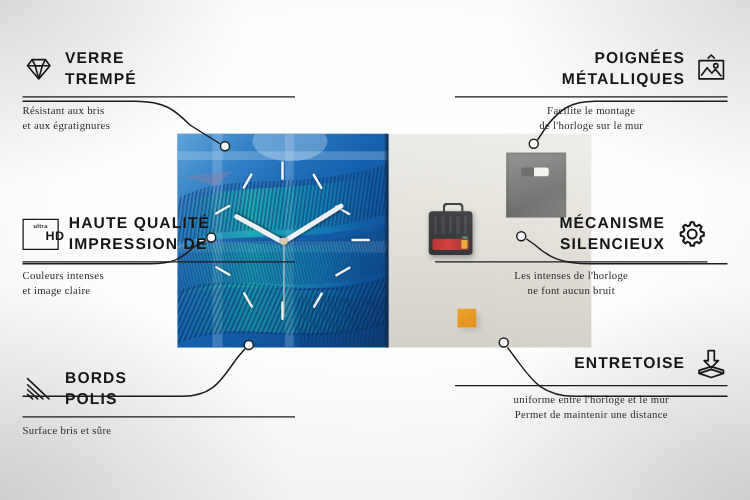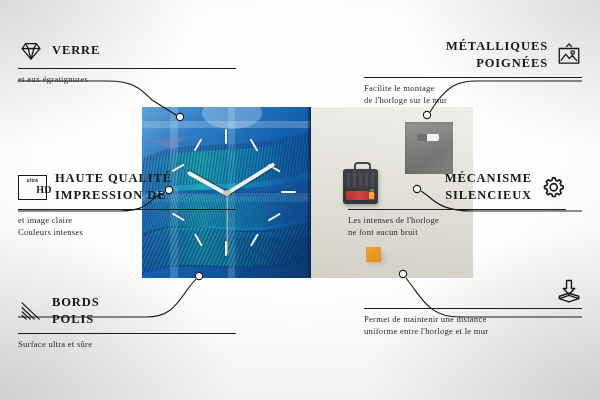--- a/index.html
+++ b/index.html
@@ -69,41 +69,41 @@
   #wires{position:absolute;left:0;top:0;width:600px;height:400px;overflow:visible;}
   #wires path{fill:none;stroke:#1b1b1b;stroke-width:1.15;}
   #wires circle{fill:#ffffff;stroke:#1b1b1b;stroke-width:1.15;}
 
   
   .callout{position:absolute;width:218px;}
   .callout .head{display:flex;align-items:center;gap:8px;}
   .callout.left .head{justify-content:flex-start;}
   .callout.right .head{justify-content:flex-end;}
   .callout .title{
-    font-family:Liberation Serif, serif;
+    font-family:Liberation Sans, sans-serif;
     font-weight:700;font-size:12.5px;letter-spacing:.9px;
     color:#161616;line-height:1.38;text-transform:uppercase;
   }
   .callout.left .title{text-align:left;}
   .callout.right .title{text-align:right;}
   .callout .rule{height:1.1px;background:#1b1b1b;margin:4px 0 4px;}
   .callout .desc{
     font-family:"Liberation Serif",serif;
     font-size:8.6px;color:#2a2a2a;line-height:1.42;letter-spacing:.25px;
   }
   .callout.left .desc{text-align:left;}
-  .callout.right .desc{text-align:left;}
+  .callout.right .desc{text-align:center;}
   .ico{width:26px;height:26px;flex:0 0 26px;display:block;}
   .ico svg{display:block;width:26px;height:26px;}
   .hd-badge{width:27px;height:23px;flex:0 0 27px;border:1.4px solid #161616;
     display:flex;flex-direction:column;align-items:center;justify-content:center;line-height:1;}
   .hd-badge .u{font-size:4.6px;font-weight:700;letter-spacing:.3px;color:#161616;
     font-family:"Liberation Sans",sans-serif;}
   .hd-badge .h{font-size:10px;font-weight:700;letter-spacing:.3px;color:#161616;
-    font-family:Liberation Serif, serif;margin-top:1px;padding-left:23px;}
+    font-family:Liberation Sans, sans-serif;margin-top:1px;padding-left:23px;}
 
   #c-verre{left:18px;top:38px;}
   #c-impression{left:18px;top:170px;}
   #c-bords{left:18px;top:294px;}
   #c-poignees{left:364px;top:38px;}
   #c-mecanisme{left:348px;top:170px;}
   #c-entretoise{left:364px;top:278px;}
 </style>
 </head>
 <body>
@@ -231,43 +231,45 @@
           <path d="M5 13 L9.5 7 H22.5 L27 13 L16 26 Z"></path>
           <path d="M5 13 H27"></path>
               <path d="M9.5 7 L12.5 13 L16 26"></path>
               <path d="M22.5 7 L19.5 13 L16 26"></path>
           <path d="M12.5 13 H19.5"></path>
         </g>
           </svg>
       </span>
       <div class="title">
         <div>VERRE</div>
-      </div>
-    </div>
-    <div class="rule"></div>
-    <div class="desc">
+        <div>TREMPÉ</div>
+      </div>
+    </div>
+    <div class="rule"></div>
+    <div class="desc">
+      <div>Résistant aux bris</div>
       <div>et aux égratignures</div>
     </div>
   </div>
 
   <div class="callout left" id="c-impression">
     <div class="head">
       <span class="hd-badge">
         <span class="u">ultra</span>
         <span class="h">HD</span>
       </span>
       <div class="title">
         <div>HAUTE QUALITÉ</div>
         <div>IMPRESSION DE</div>
       </div>
     </div>
     <div class="rule"></div>
     <div class="desc">
+      <div>Couleurs intenses</div>
       <div>et image claire</div>
-      <div>Couleurs intenses</div>
     </div>
   </div>
 
   <div class="callout left" id="c-bords">
     <div class="head">
       <span class="ico">
         <svg viewBox="0 0 32 32">
             <g stroke="#161616" stroke-width="1.5" stroke-linecap="round">
           <path d="M5 6 L26 26"></path>
               <path d="M5 12 L20 26"></path>
@@ -276,29 +278,29 @@
         </g>
           </svg>
       </span>
       <div class="title">
         <div>BORDS</div>
         <div>POLIS</div>
       </div>
     </div>
     <div class="rule"></div>
     <div class="desc">
-      <div>Surface ultra et sûre</div>
+      <div>Surface bris et sûre</div>
     </div>
   </div>
 
   <div class="callout right" id="c-poignees">
     <div class="head">
       <div class="title">
+        <div>POIGNÉES</div>
         <div>MÉTALLIQUES</div>
-        <div>POIGNÉES</div>
       </div>
       <span class="ico">
         <svg viewBox="0 0 32 32">
           <g fill="none" stroke="#161616" stroke-width="1.6" stroke-linejoin="round">
             <path d="M12.5 6 L16 2.5 L19.5 6"></path>
             <rect x="4" y="8" width="24" height="18"></rect>
             <path d="M6 23 L12 15 L16.5 20.5 L20 16.5 L26 23.5"></path>
             <circle cx="20.5" cy="13" r="2.1"></circle>
           </g>
         </svg>
@@ -329,31 +331,32 @@
     <div class="rule"></div>
     <div class="desc">
       <div>Les intenses de l'horloge</div>
       <div>ne font aucun bruit</div>
     </div>
   </div>
 
   <div class="callout right" id="c-entretoise">
     <div class="head">
       <div class="title">
+        <div>ENTRETOISE</div>
       </div>
       <span class="ico">
         <svg viewBox="0 0 32 32">
           <g fill="none" stroke="#161616" stroke-width="1.7" stroke-linejoin="round">
             <path d="M13 3 H19 V13 H23 L16 20 L9 13 H13 Z"></path>
             <path d="M16 21.5 L28 25.5 L16 29.5 L4 25.5 Z"></path>
             <path d="M4 25.5 L4 22.5 L16 18.8 L28 22.5 L28 25.5"></path>
           </g>
         </svg>
       </span>
     </div>
     <div class="rule"></div>
     <div class="desc">
+      <div>uniforme entre l'horloge et le mur</div>
       <div>Permet de maintenir une distance</div>
-      <div>uniforme entre l'horloge et le mur</div>
     </div>
   </div>
 
 </div>
 
 </body></html>

